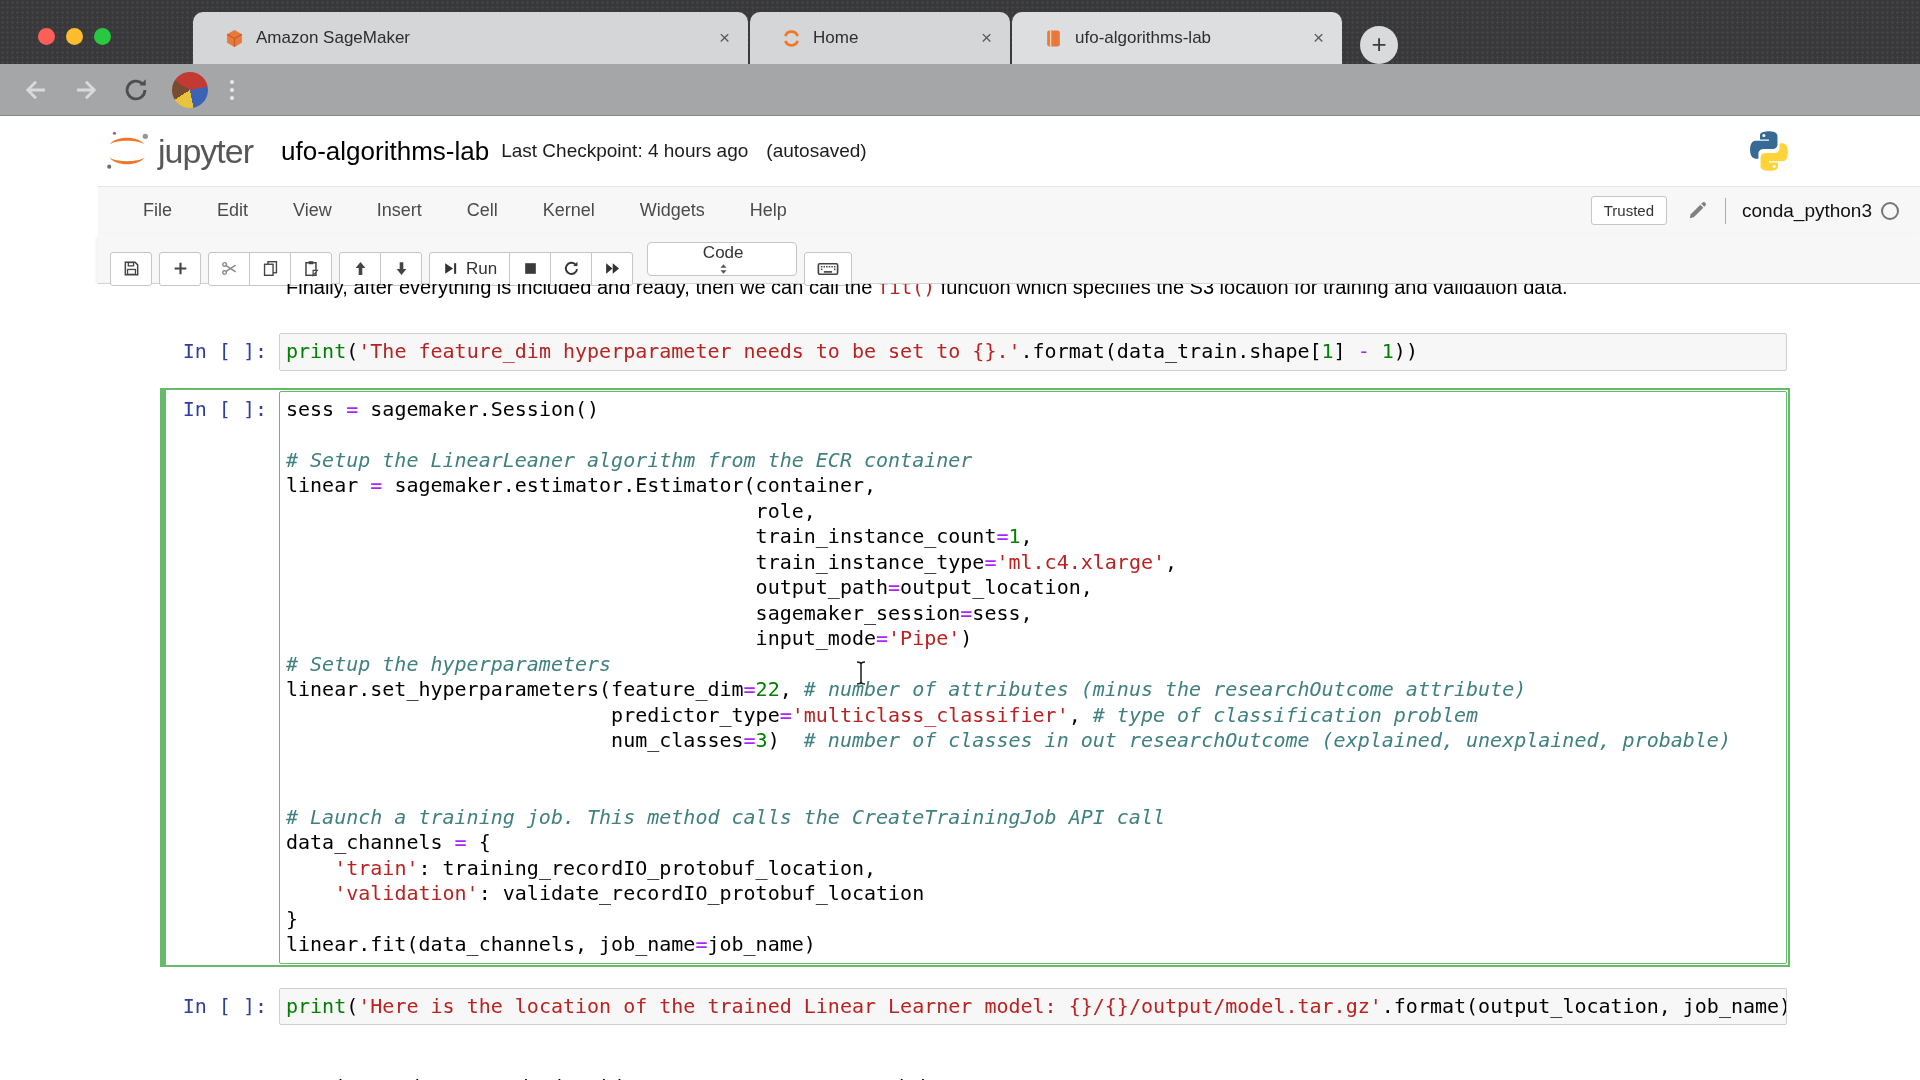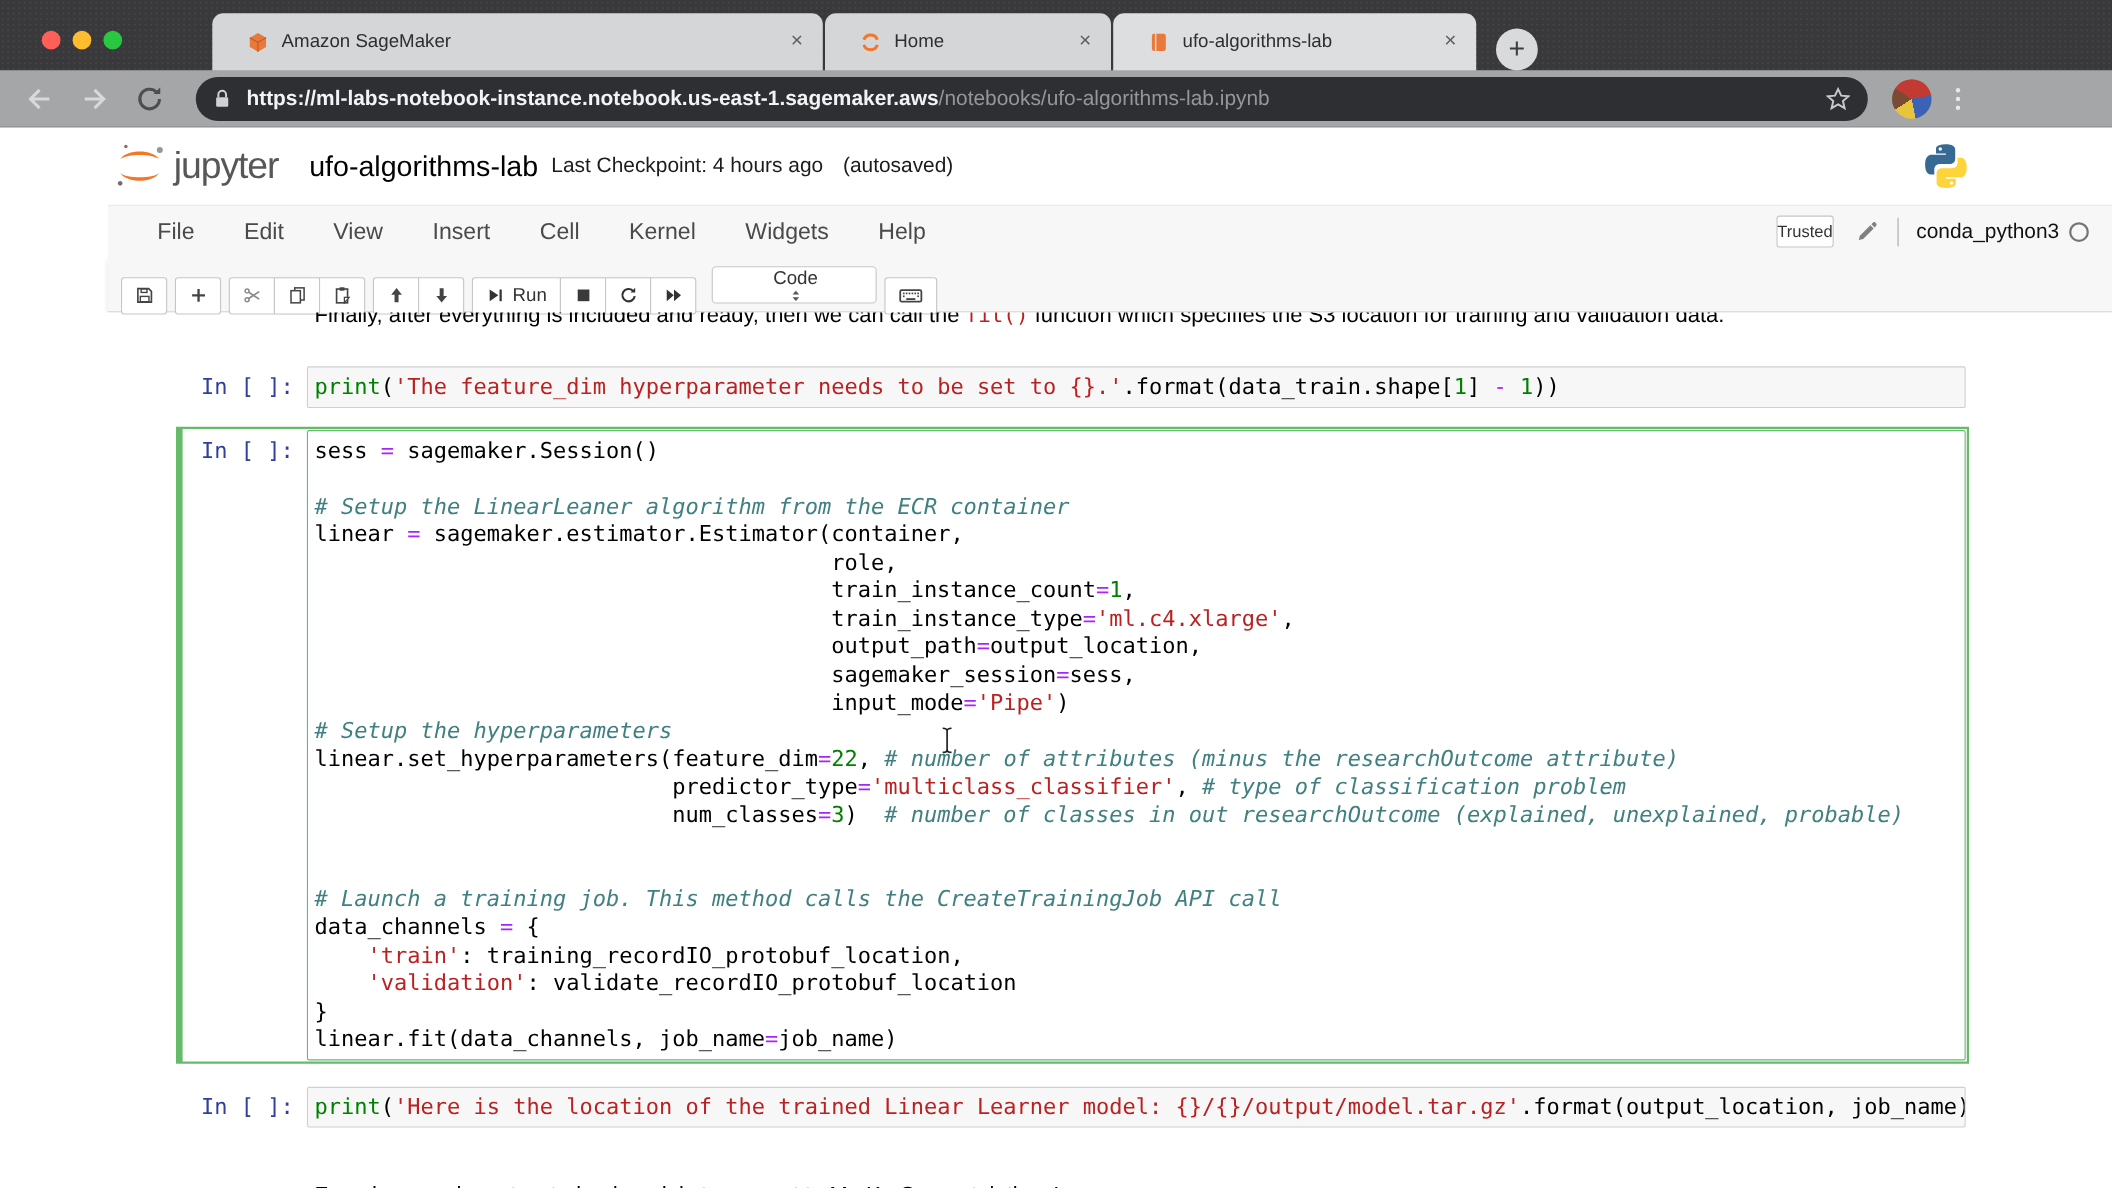--- a/index.html
+++ b/index.html
@@ -42,25 +42,25 @@
   .jheader { height:70px; background:#fff; display:flex; align-items:center; position:relative; }
   .jlogo { width:46px; height:46px; margin-left:104px; }
   .jlogotext { font-size:34px; color:#575757; margin-left:8px; letter-spacing:-1px; }
   .jtitle { font-size:26px; color:#000; font-weight:500; margin-left:28px; }
   .jcheckpoint { font-size:19px; color:#1c1c1c; margin-left:12px; }
   .jautosaved { font-size:19px; color:#1c1c1c; margin-left:18px; }
   .pylogo { position:absolute; right:128px; top:12px; width:46px; height:46px; }
 
   .band { margin-left:98px; background:#f7f7f7; }
   .menurow { height:48px; display:flex; align-items:center; border-top:1px solid #e6e6e6; }
-  .menuitem { font-size:21px; color:#4a4a4a; margin-left:45px; }
+  .menuitem { font-size:18px; color:#4a4a4a; margin-left:45px; }
   .menuitem:first-child{margin-left:45px}
   .menuright { margin-left:auto; display:flex; align-items:center; margin-right:20px; }
   .trusted { font-size:15px; color:#333; border:1px solid #c6c6c6; border-radius:3px;
-             background:#fff; padding:5px 0; }
+             background:#fff; padding:5px 12px; }
   .pencil { width:20px; height:20px; margin-left:20px; }
   .vsep { width:1px; height:26px; background:#aaa; margin-left:18px; }
   .kernelname { font-size:19px; color:#111; margin-left:16px; }
   .kernelind { width:20px; height:20px; margin-left:8px; }
 
   .toolrow { height:50px; display:flex; align-items:center; padding-left:5px;
              border-bottom:1px solid #d2d2d2; box-shadow:0 3px 5px rgba(87,87,87,.18); }
   .tgroup { display:flex; margin-left:7px;margin-top:20px; }
   .tbtn { width:42px; height:34px; background:#fff; border:1px solid #c6c6c6; display:flex;
           align-items:center; justify-content:center; margin-left:-1px; }
@@ -145,30 +145,20 @@
     <svg viewBox="0 0 22 22">
       <path d="M11 4.5L17.5 11 11 17.5M17.2 11H4" stroke="#d8d9db" stroke-width="2.2" fill="none"></path>
     </svg>
   </div>
   <div class="navbtn">
     <svg viewBox="0 0 22 22">
       <path d="M18 11a7 7 0 1 1-2-4.9" stroke="#4c4e50" stroke-width="2.2" fill="none"></path>
       <path d="M18.6 2.6v4.8h-4.8z" fill="#4c4e50"></path>
     </svg>
   </div>
-  <div class="urlfield">
-    <svg class="lock" viewBox="0 0 20 20">
-      <rect x="4.5" y="8.5" width="11" height="8.5" rx="1.2" fill="#cfd1d3"></rect>
-      <path d="M6.5 8.5V6a3.5 3.5 0 0 1 7 0v2.5" stroke="#cfd1d3" stroke-width="1.8" fill="none"></path>
-    </svg>
-    <div class="urltext"><span>https://ml-labs-notebook-instance.notebook.us-east-1.sagemaker.aws</span><span class="path">/notebooks/ufo-algorithms-lab.ipynb</span></div>
-    <svg class="star" viewBox="0 0 20 20">
-      <polygon points="10,1.8 12.6,7.2 18.6,7.7 14,11.7 15.4,17.6 10,14.4 4.6,17.6 6,11.7 1.4,7.7 7.4,7.2" fill="none" stroke="#c7c9cb" stroke-width="1.6"></polygon>
-    </svg>
-  </div>
   <div class="avatar"></div>
   <div class="menu3">
       <i></i>
       <i></i>
       <i></i>
     </div>
 </div>
 
 <div class="jheader">
   <svg class="jlogo" viewBox="0 0 44 44">

